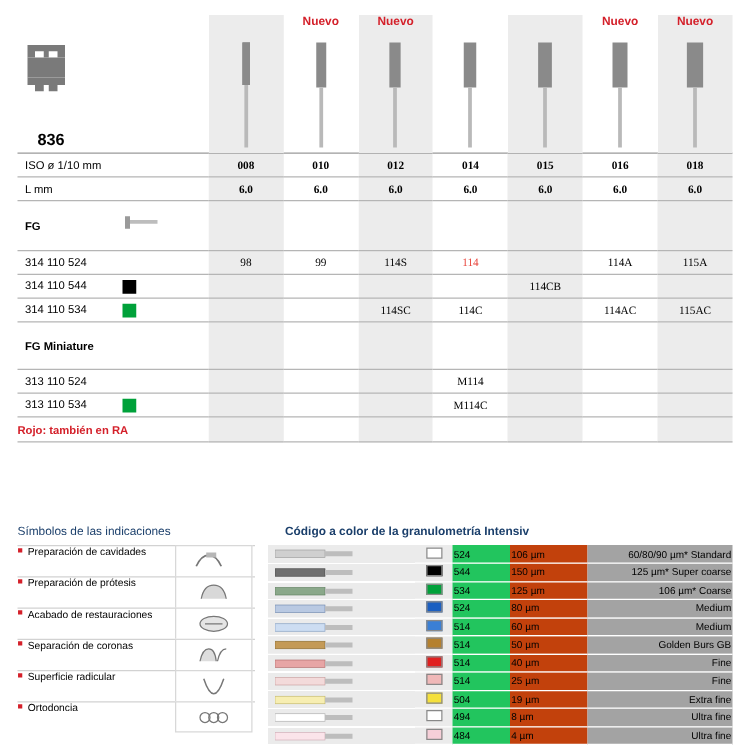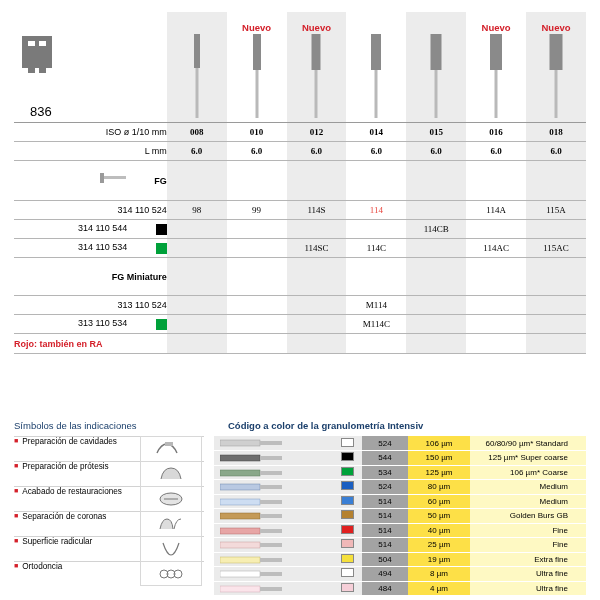--- a/index.html
+++ b/index.html
@@ -17,61 +17,61 @@
 
   
   .topwrap { position:absolute; left:14px; top:12px; width:572px; }
   table.main { border-collapse:collapse; width:572px; table-layout:fixed; }
   table.main td { padding:0; vertical-align:middle; }
 
   .hdr-cell { height:110px; position:relative; }
   .bur-cell { height:110px; position:relative; text-align:center; }
   .nuevo {
     color:#d4202a; font-weight:bold; font-size:9.5px;
-    position:absolute; top:10px; left:0; width:100%; text-align:center;
+    position:absolute; top:0; left:0; width:100%; text-align:center;
   }
 
   .rowline td { border-top:1px solid #b5b5b5; }
-  .lbl { text-align:right; padding-left:6px !important; font-size:9px; height:19px; }
+  .lbl { text-align:left; padding-left:6px !important; font-size:9px; height:19px; }
   .val { text-align:center; font-size:9px; height:19px;font-family:Liberation Serif, serif; }
   .bold { font-weight:bold; }
   .shade { background:#ececec; }
   .red { color:#e8473f; }
   .sq { display:inline-block; width:11px; height:11px; vertical-align:middle; }
   .sq-black { background:#000; }
   .sq-green { background:#00a13a; }
 
   .rojo { color:#d4202a; font-weight:bold; padding-left:6px; font-size:9px; }
 
   
   .logo-box { position:absolute; left:0px; top:18px; width:46px; height:70px; }
-  .code836 { position:absolute; left:16px; top:92px; font-weight:normal; font-size:13px; }
+  .code836 { position:absolute; left:16px; top:92px; font-weight:bold; font-size:13px; }
 
   
   .fgicon { position:absolute; left:82px; top:4px; }
 
   
   .bl-title { position:absolute; left:14px; top:420px; font-weight:normal; font-size:9.5px; color:#1b3f6b; }
   .bl-list { position:absolute; left:14px; top:436px; width:190px; }
   .bl-row { display:flex; align-items:flex-start; height:25px; font-size:8.2px; }
   .bullet { color:#d4202a; margin-right:4px; font-size:7px; }
   .bl-sep { border-top:1px solid #d2d2d2; }
   .iconcol { position:absolute; left:140px; top:436px; width:62px; }
   .icon-cell { height:25px; border:1px solid #d8d8d8; border-bottom:none; display:flex; align-items:center; justify-content:center; background:#fff; }
   .icon-cell:last-child { border-bottom:1px solid #d8d8d8; }
 
   
   .br-title { position:absolute; left:228px; top:420px; font-weight:bold; font-size:9.5px; color:#1b3f6b; }
   table.grain { position:absolute; left:214px; top:436px; width:372px; border-collapse:collapse; table-layout:fixed; }
   table.grain td { height:14.5px; font-size:8px; border-bottom:1px solid #ffffff; }
   .g-shape { background:#ebebeb; width:118px; position:relative; }
   .g-color { width:30px; background:#ebebeb; text-align:center; }
-  .g-num { width:46px; background:#a3a3a3; text-align:center; }
-  .g-size { width:62px; background:#fde047; text-align:center; }
-  .g-note { background:#fef9c3; text-align:right; padding-right:18px; }
+  .g-num { width:46px; background:#22c55e; }
+  .g-size { width:62px; background:#c2410c; text-align:left; }
+  .g-note { background:#a3a3a3; text-align:right; padding-right:1px; }
   .chip { display:inline-block; width:13px; height:9px; border:1px solid #888; }
 
   .grainbar { position:absolute; left:6px; top:3px; height:8px; width:64px; }
 
   
   .thick td { border-top:1.5px solid #9a9a9a; }
 </style>
 </head>
 <body>
 

